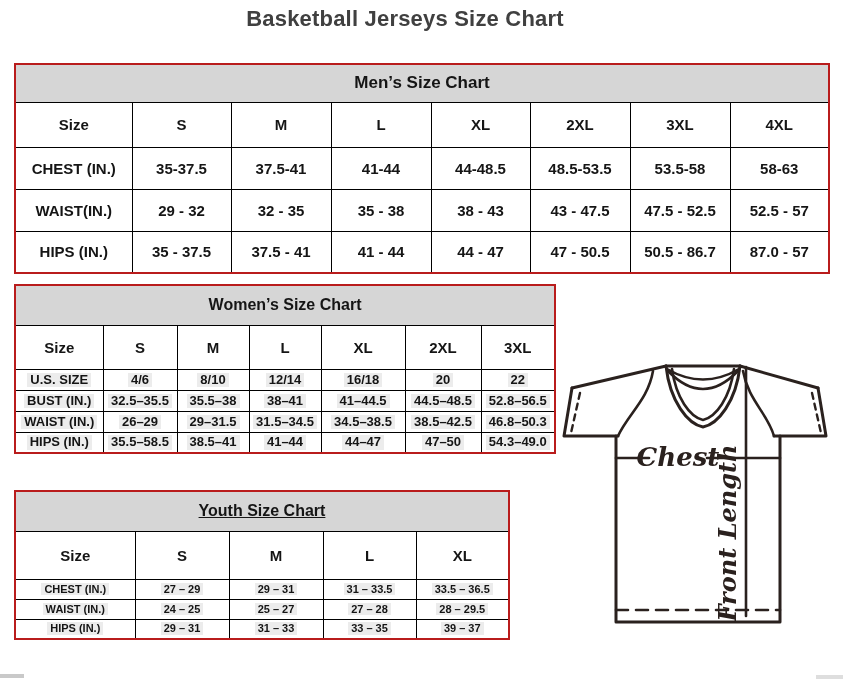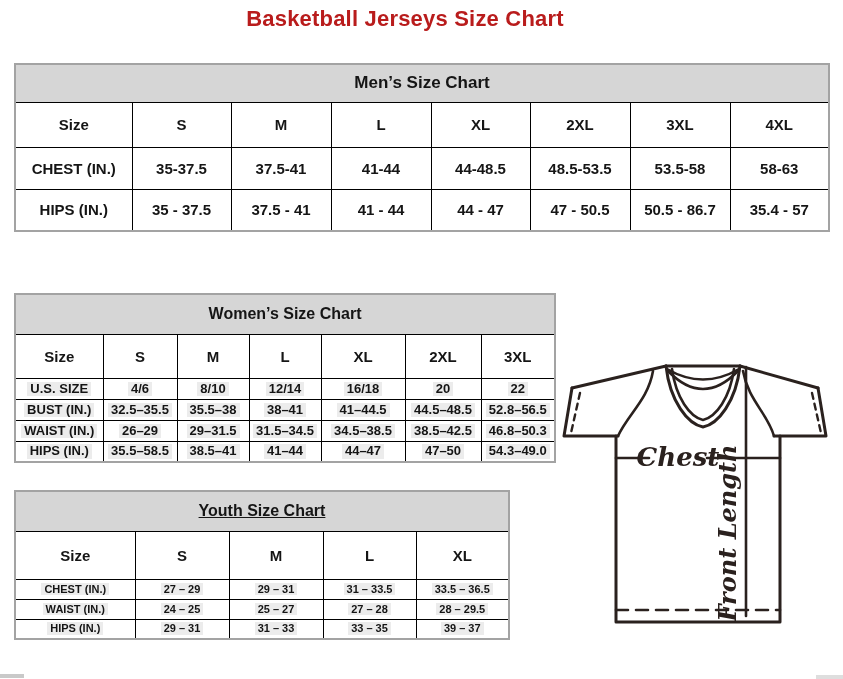--- a/index.html
+++ b/index.html
@@ -3,42 +3,42 @@
 <meta charset="utf-8">
 <style>
   * { margin:0; padding:0; box-sizing:border-box; }
   html,body { background:#ffffff; }
   body { font-family:"Liberation Sans", sans-serif; color:#111111; }
   .page {
     position:relative; width:843px; height:679px; background:#ffffff; overflow:hidden;
   }
   .page-title {
     position:absolute; left:0; top:6px; width:810px; text-align:center;
-    font-size:22px; font-weight:bold; color:#b91c1c;
+    font-size:22px; font-weight:bold; color:#404040;
     letter-spacing:0.2px;
   }
   table.tbl {
     position:absolute; border-collapse:collapse; table-layout:fixed; background:#fff;
-    border:2px solid #a3a3a3;
+    border:2px solid #b91c1c;
   }
   table.tbl td {
     border:1px solid #000; text-align:center; vertical-align:middle;
     font-weight:bold; color:#151515; overflow:hidden; white-space:nowrap;
   }
   td.tbl-title { background:#d6d6d6; }
 
   
   table.mens { left:14px; top:63px; width:814px; }
   table.mens td { font-size:15px; }
   table.mens td.tbl-title { height:38px; font-size:17px; }
   table.mens tr.size-row td { height:45px; }
   table.mens tr.data-row td { height:42px; }
 
   
-  table.womens { left:14px; top:293px; width:540px; }
+  table.womens { left:14px; top:284px; width:540px; }
   table.womens td.tbl-title { height:40px; font-size:16px; }
   table.womens tr.size-row td { height:44px; font-size:15px; }
   table.womens tr.data-row td { height:21px; font-size:13px; }
 
   
   table.youth { left:14px; top:490px; width:494px; }
   table.youth td.tbl-title { height:40px; font-size:16px;text-decoration:underline; }
   table.youth tr.size-row td { height:48px; font-size:15px; }
   table.youth tr.data-row td { height:20px; font-size:11px; }
 
@@ -93,28 +93,38 @@
       <td>CHEST (IN.)</td>
       <td>35-37.5</td>
       <td>37.5-41</td>
       <td>41-44</td>
       <td>44-48.5</td>
       <td>48.5-53.5</td>
       <td>53.5-58</td>
       <td>58-63</td>
     </tr>
     <tr class="data-row">
+      <td>WAIST(IN.)</td>
+      <td>29 - 32</td>
+      <td>32 - 35</td>
+      <td>35 - 38</td>
+      <td>38 - 43</td>
+      <td>43 - 47.5</td>
+      <td>47.5 - 52.5</td>
+      <td>52.5 - 57</td>
+    </tr>
+    <tr class="data-row">
       <td>HIPS (IN.)</td>
       <td>35 - 37.5</td>
       <td>37.5 - 41</td>
       <td>41 - 44</td>
       <td>44 - 47</td>
       <td>47 - 50.5</td>
       <td>50.5 - 86.7</td>
-      <td>35.4 - 57</td>
+      <td>87.0 - 57</td>
     </tr>
   </tbody>
     </table>
 
   <table class="tbl womens">
     <colgroup>
       <col style="width:88px">
         <col style="width:74px">
         <col style="width:72px">
         <col style="width:72px">

